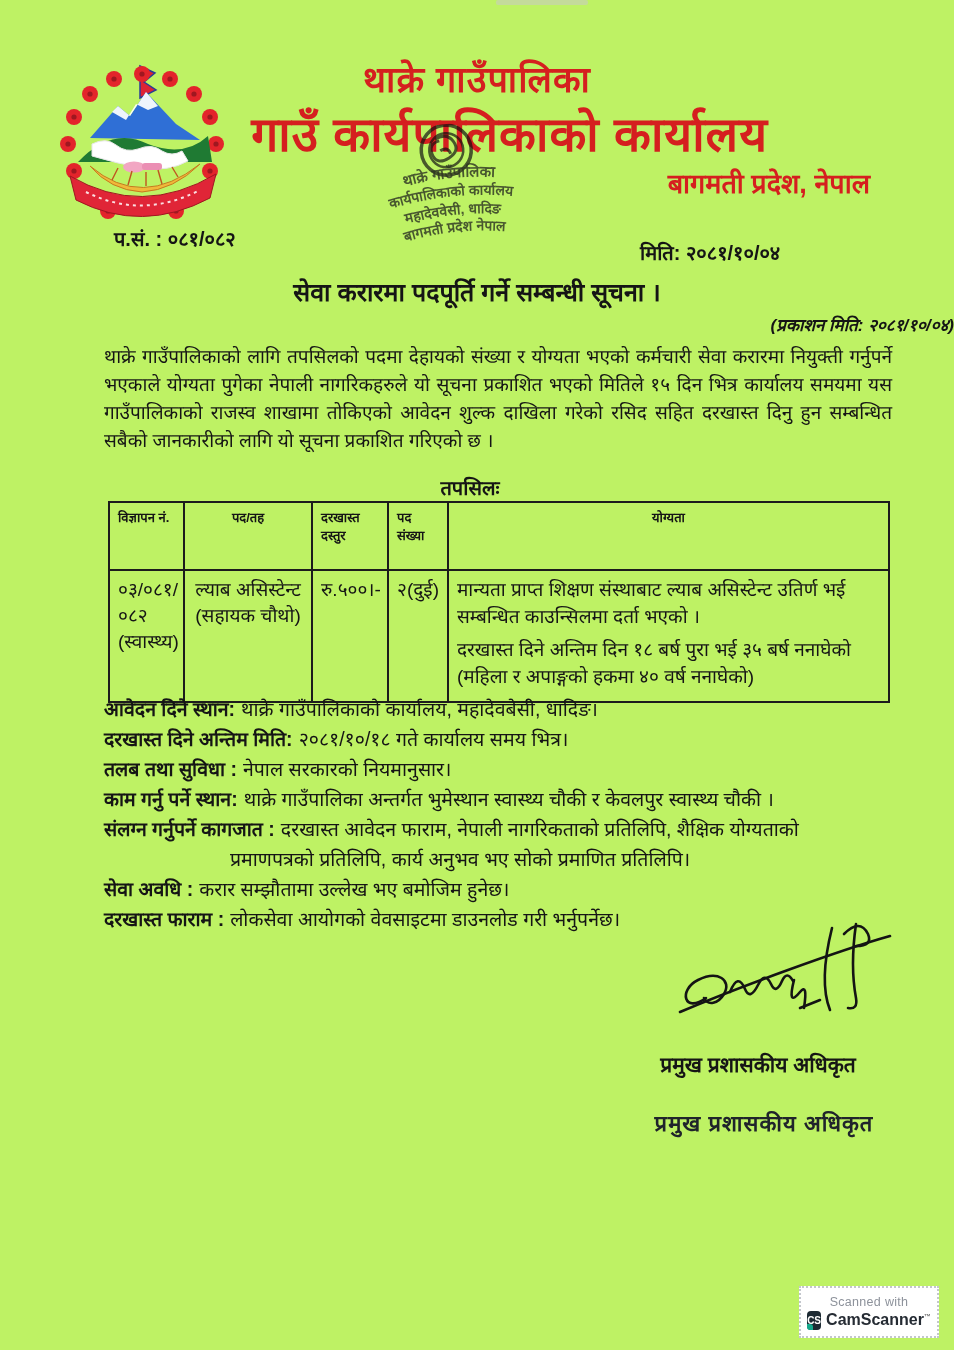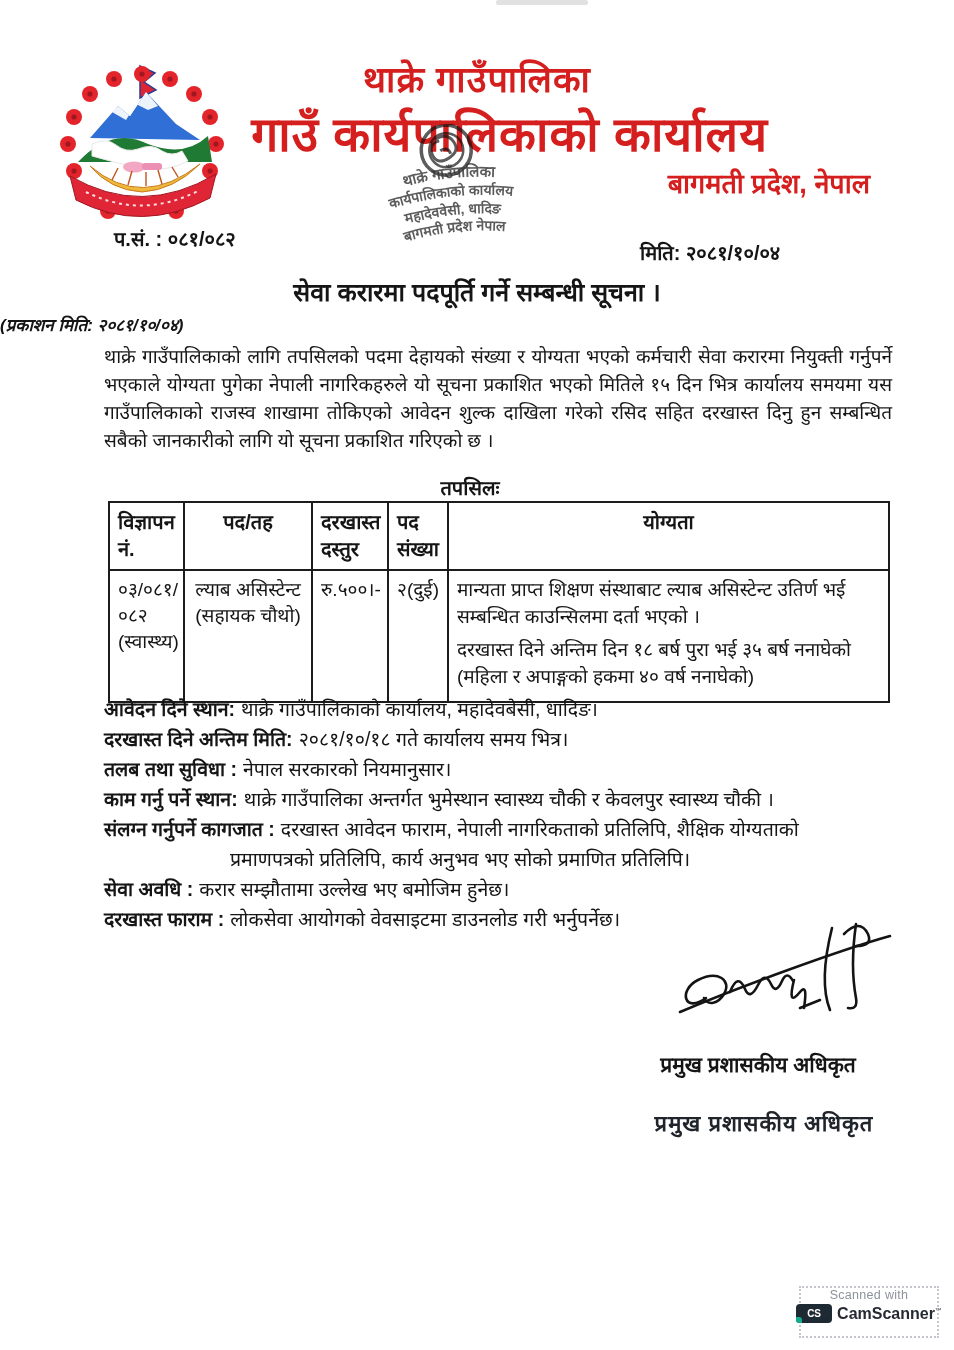--- a/index.html
+++ b/index.html
@@ -1,62 +1,62 @@
 <!DOCTYPE html>
 <html><head>
 <meta charset="utf-8">
 <style>
   html,body{margin:0;padding:0;background:#e8e8e8;}
   .page{
     position:relative;width:954px;height:1350px;margin:0 auto;
-    background:#ffffff;overflow:hidden;
+    background:#bef264;overflow:hidden;
     font-family:"Liberation Sans",sans-serif;color:#151515;
   }
   .abs{position:absolute;}
   
   .top-smudge{left:496px;top:0;width:92px;height:5px;background:#c9c9c9;opacity:.55;border-radius:2px;}
   .muni-title{left:0;top:54px;width:954px;text-align:center;color:#d51f1f;font-size:36px;font-weight:bold;letter-spacing:1px;}
   .office-title{left:0;top:100px;width:768px;text-align:right;color:#d51f1f;font-size:48px;font-weight:bold;letter-spacing:1px;}
   .emblem{left:52px;top:64px;width:180px;height:170px;}
   .stamp{left:348px;top:124px;width:204px;height:124px;transform:rotate(-6deg);opacity:.88;}
   .addr{right:84px;top:166px;width:420px;text-align:right;color:#d51f1f;font-weight:bold;line-height:36px;font-size:27px;}
   .letter-no{left:114px;top:225px;font-size:20px;font-weight:bold;}
   .doc-date{left:640px;top:239px;font-size:20px;font-weight:bold;}
   
   .notice-title{left:0;top:274px;width:954px;text-align:center;font-size:25px;font-weight:bold;}
-  .pub-date{left:0;top:313px;width:954px;text-align:left;font-size:17px;font-weight:bold;font-style:italic;}
+  .pub-date{left:0;top:313px;width:954px;text-align:right;font-size:17px;font-weight:bold;font-style:italic;}
   .body-para{left:104px;top:343px;width:788px;font-size:19px;line-height:28px;text-align:justify;}
   
   .tbl-caption{left:0;top:474px;width:940px;text-align:center;font-size:20px;font-weight:bold;}
   table.tapasil{position:absolute;left:108px;top:501px;border-collapse:collapse;table-layout:fixed;width:780px;}
   table.tapasil th,table.tapasil td{border:2.5px solid #1c1c1c;vertical-align:top;padding:5px 8px;font-size:19px;}
-  table.tapasil th{font-weight:bold;font-size:20px;}
+  table.tapasil th{font-weight:bold;font-size:13px;}
   .c1{width:75px;} .c2{width:128px;} .c3{width:76px;} .c4{width:60px;} .c5{width:441px;}
   .hdr-row th{height:56px;}
   .data-row td{height:108px;}
   .th-left{text-align:left;} .th-center{text-align:center;}
   .cell-center{text-align:center;}
   .qual p{margin:0 0 6px 0;line-height:27px;}
   
   .details{left:104px;top:698px;width:806px;}
   .detail-line{margin-bottom:8px;font-size:19.5px;line-height:22px;}
   .detail-line .dl{font-weight:bold;margin-right:6px;}
   .detail-line.indent{padding-left:126px;}
   
   .sign-svg{left:672px;top:920px;width:232px;height:104px;}
   .sig-name{left:638px;top:1022px;width:240px;text-align:center;font-size:20px;font-weight:bold;}
   .sig-title{left:608px;top:1050px;width:300px;text-align:center;font-size:21px;font-weight:bold;}
   .stamp-name{left:612px;top:1076px;width:306px;text-align:center;font-size:24px;font-weight:bold;letter-spacing:1px;color:#20242b;}
   .stamp-title{left:596px;top:1107px;width:336px;text-align:center;font-size:22px;font-weight:bold;letter-spacing:1px;color:#20242b;}
   
   .cam-badge{left:799px;top:1286px;width:136px;height:48px;background:#fff;border:2px dotted #c3c6cc;
-    display:flex;flex-direction:column;align-items:center;gap:2px;}
+    display:flex;flex-direction:column;align-items:center;justify-content:center;gap:2px;}
   .cam-line1{font-size:12.5px;color:#8d929b;letter-spacing:.3px;}
   .cam-row{display:flex;align-items:center;gap:5px;}
-  .cs-icon{position:relative;width:36px;height:19px;border-radius:4px;background:#1d2a33;color:#fff;
+  .cs-icon{position:relative;width:14px;height:19px;border-radius:4px;background:#1d2a33;color:#fff;
     font-size:10px;font-weight:bold;display:flex;align-items:center;justify-content:center;}
   .cs-icon:after{content:"";position:absolute;left:0;bottom:0;width:6px;height:6px;background:#16a98d;border-radius:0 3px 0 3px;}
   .cam-brand{font-size:16px;font-weight:bold;color:#252b33;}
   .cam-tm{font-size:7px;color:#777;vertical-align:super;}
 </style>
 </head>
 <body>
 
 <div class="page">
 

